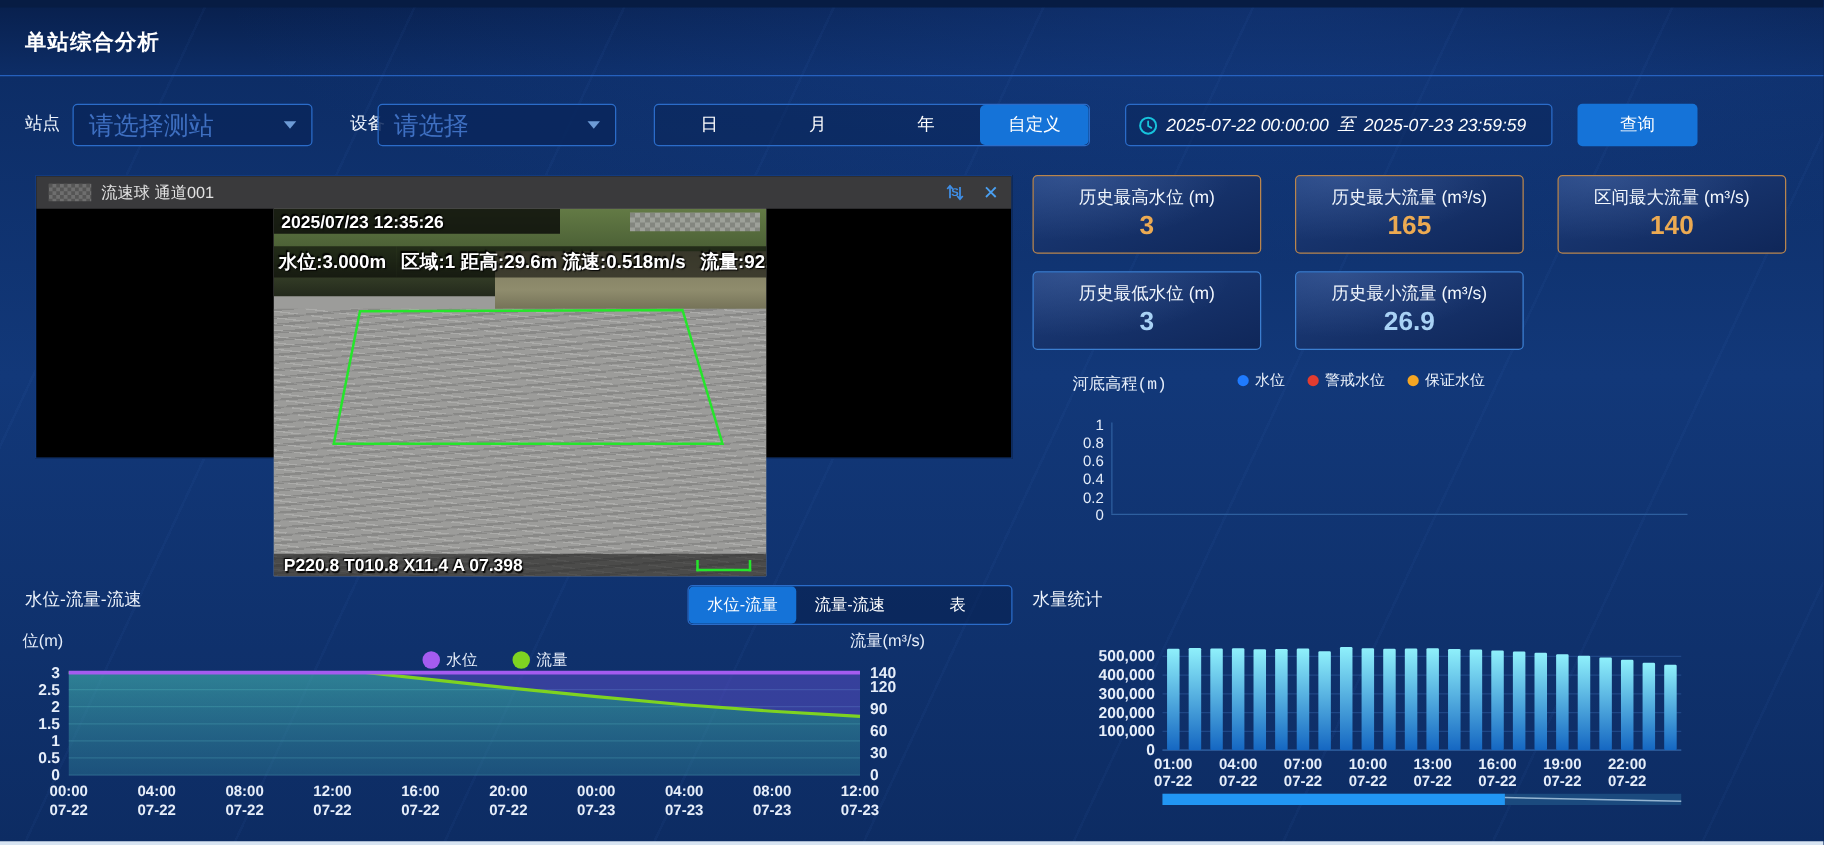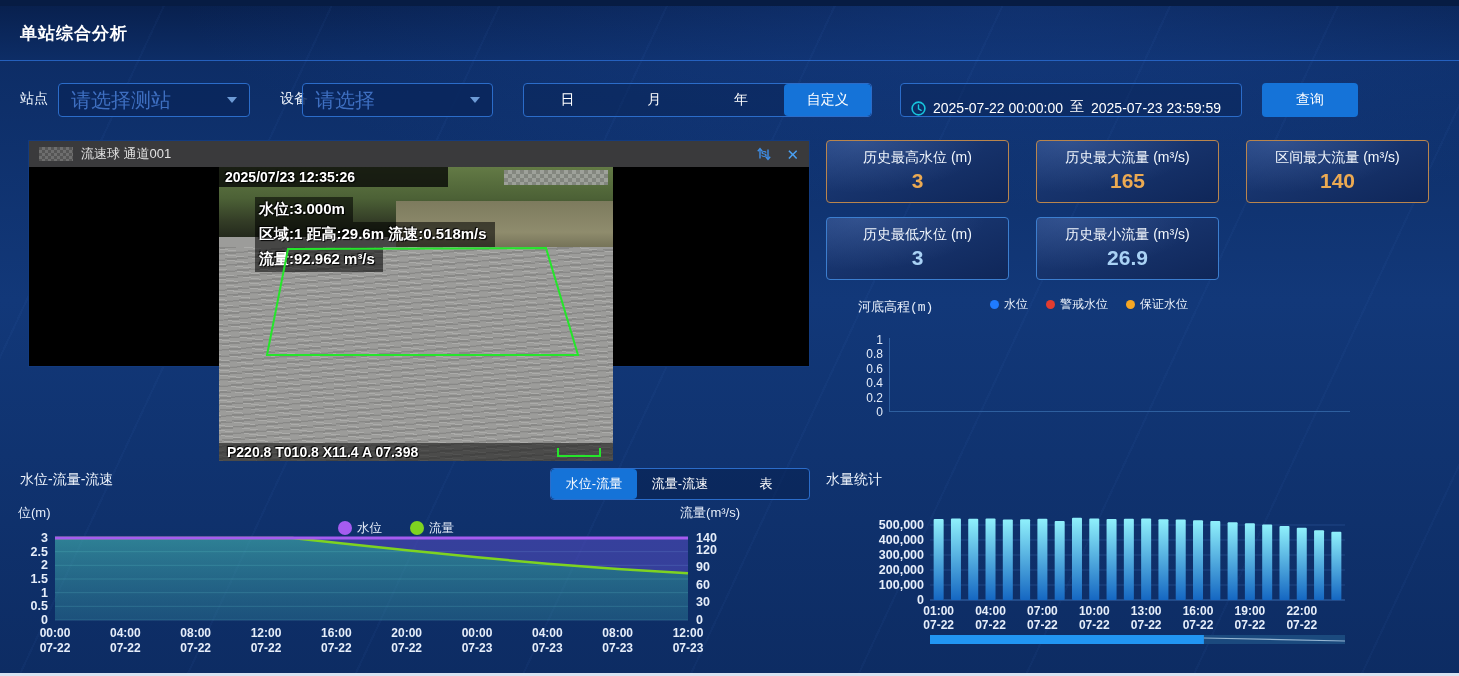--- a/index.html
+++ b/index.html
@@ -20,22 +20,22 @@
   .select-box { position:absolute; top:83px; height:34px; border:1px solid #2b6cc9; border-radius:4px;
     background:rgba(9,38,92,.85); display:flex; align-items:center; padding:0 12px; cursor:pointer; }
   .select-box .ph { font-size:20px; color:#3e6fc1; flex:1; }
   .chev { width:0; height:0; border-left:5px solid transparent; border-right:5px solid transparent;
     border-top:6px solid #6d9bd6; margin-left:8px; }
   .period-group { position:absolute; left:523px; top:83px; width:349px; height:34px; border:1px solid #2b6cc9;
     border-radius:4px; display:flex; overflow:hidden; background:rgba(8,32,80,.4); }
   .period-tab { flex:1; display:flex; align-items:center; justify-content:center; font-size:14px; color:#fff; cursor:pointer; }
   .period-tab.active { background:#1573d8; border-radius:4px; }
   .date-box { position:absolute; left:900px; top:83px; width:342px; height:34px; border:1px solid #2b6cc9;
-    border-radius:4px; display:flex; align-items:flex-end; padding:0 10px; gap:7px; background:rgba(8,32,80,.4);
-    font-size:14px; color:#fff; cursor:pointer; }
+    border-radius:4px; display:flex; align-items:center; padding:0 10px; gap:7px; background:rgba(8,32,80,.4);
+    font-size:14px; color:#fff; cursor:pointer;font-style:italic; }
   .query-btn { position:absolute; left:1262px; top:83px; width:96px; height:34px; background:#1573d8; color:#fff;
     border:none; border-radius:4px; font-size:14px; cursor:pointer; font-family:inherit; }
 
   
   .video-panel { position:absolute; left:28px; top:140px; width:782px; height:227px; background:#000;
     border:1px solid #123a7e; }
   .video-titlebar { position:absolute; left:0; top:0; width:100%; height:26px; background:#3a3a3c;
     display:flex; align-items:center; padding:0 10px; }
   .pixel-mosaic { background:repeating-conic-gradient(#a9a9a9 0 25%, #8a8a8a 0 50%) 0 0/8px 8px; }
   .title-blur { width:34px; height:14px; margin-right:8px;
@@ -50,21 +50,21 @@
   .f-bank { position:absolute; right:0; top:34px; width:55%; height:52px;
     background:linear-gradient(180deg,#7d7b5e,#8f8c6d 60%,#6b6950); }
   .f-water { position:absolute; left:0; top:80px; width:100%; bottom:0; background:#9c9c9a;
     background-image:
       repeating-linear-gradient(175deg, rgba(60,60,60,.20) 0 2px, transparent 2px 6px),
       repeating-linear-gradient(7deg, rgba(255,255,255,.16) 0 1px, transparent 1px 5px); }
   .osd-text { color:#fff; font-weight:bold; text-shadow:1px 1px 1px #000, -1px -1px 1px #000; }
   .f-timestamp { position:absolute; left:0; top:0; height:20px; width:58%; background:rgba(5,5,5,.78);
     display:flex; align-items:center; padding-left:6px; font-size:14px; }
   .f-watermark { position:absolute; right:5px; top:3px; width:104px; height:15px; opacity:.85; }
-  .osd-block { position:absolute; left:0; top:30px; display:flex; flex-direction:column; align-items:flex-start;padding-left:36px; }
+  .osd-block { position:absolute; left:0; top:30px; display:flex; flex-direction:row; align-items:flex-start; }
   .osd-line { display:inline-block; background:rgba(0,0,0,.55); padding:3px 8px 3px 4px; font-size:15px; white-space:nowrap; }
   .f-trap { position:absolute; left:0; top:0; }
   .f-bottom { position:absolute; left:0; bottom:0; width:100%; height:18px; background:rgba(22,22,22,.6);
     display:flex; align-items:center; padding:0 8px; font-size:14px; }
   .f-scale { position:absolute; right:12px; bottom:4px; width:44px; height:9px;
     border:2px solid #25e52b; border-top:none; }
 
   
   .stats-grid { position:absolute; left:826px; top:140px; width:633px; display:grid;
     grid-template-columns:repeat(3,183px); column-gap:27px; row-gap:14px; }

